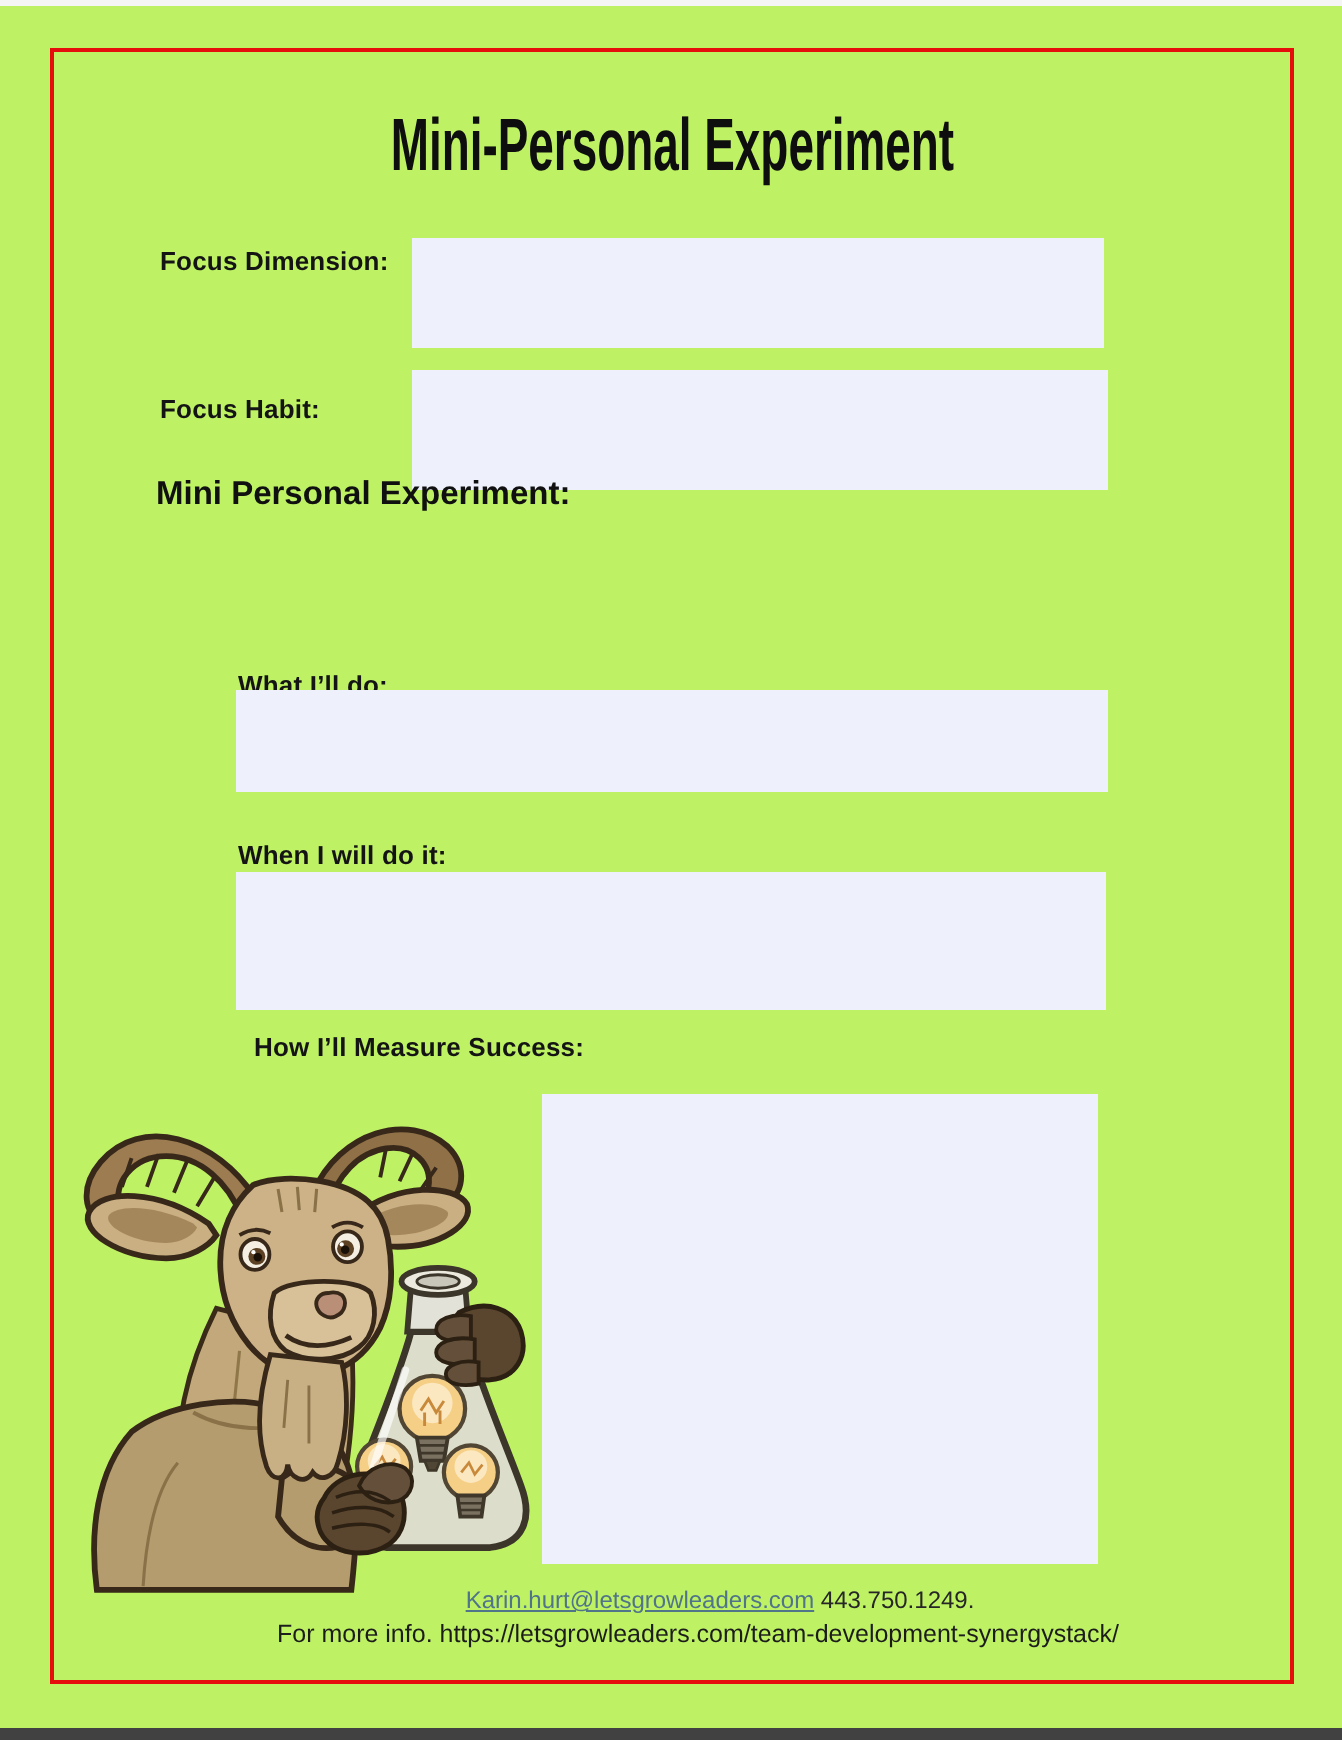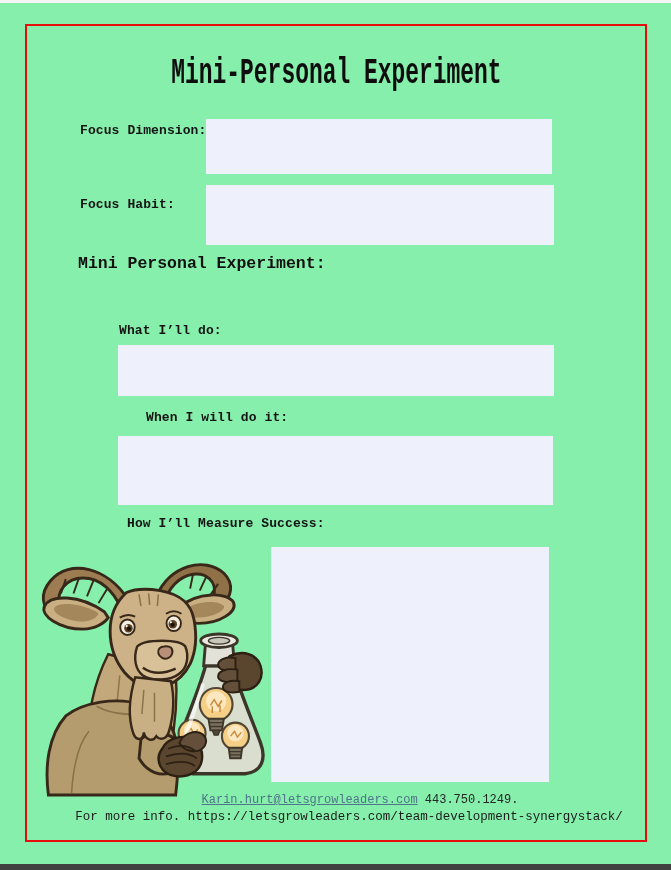--- a/index.html
+++ b/index.html
@@ -1,18 +1,18 @@
 <!DOCTYPE html>
 <html><head>
 <meta charset="utf-8">
 <style>
   html,body { margin:0; padding:0; background:#ffffff; }
   .page {
-    position:relative; width:671px; height:870px; background:#86efac;
-    font-family:Liberation Mono, monospace; overflow:hidden;
+    position:relative; width:671px; height:870px; background:#bef264;
+    font-family:Liberation Sans, sans-serif; overflow:hidden;
   }
   .top-edge { position:absolute; left:0; top:0; width:671px; height:3px; background:#f5f5f6; }
   .sheet-border {
     position:absolute; left:25px; top:24px; width:618px; height:814px;
     border:2px solid #e60d0d; background:transparent;
   }
   .title-wrap { position:absolute; left:25px; top:52px; width:622px; text-align:center; }
   .title {
     display:inline-block; font-size:37px; font-weight:800; color:#0e0e0e;
     transform:scaleX(0.62); transform-origin:50% 50%; white-space:nowrap;
@@ -20,23 +20,23 @@
   .lbl { position:absolute; font-weight:700; font-size:13px; color:#141414; letter-spacing:0.1px; }
   .heading { position:absolute; font-weight:700; font-size:16.5px; color:#101010; }
   .fbox { position:absolute; background:#eef1fc; cursor:text; }
   .fbox-1 { left:206px; top:119px; width:346px; height:55px; }
   .fbox-2 { left:206px; top:185px; width:348px; height:60px; }
   .fbox-3 { left:118px; top:345px; width:436px; height:51px; }
   .fbox-4 { left:118px; top:436px; width:435px; height:69px; }
   .fbox-5 { left:271px; top:547px; width:278px; height:235px; }
   .lbl-focus-dimension { left:80px;  top:123px; }
   .lbl-focus-habit     { left:80px;  top:197px; }
-  .heading-experiment  { left:78px;  top:254px;text-align:center; }
-  .lbl-what            { left:119px; top:323px; }
-  .lbl-when            { left:119px; top:410px;margin-left:27px; }
+  .heading-experiment  { left:78px;  top:238px;text-align:center; }
+  .lbl-what            { left:119px; top:335px; }
+  .lbl-when            { left:119px; top:420px; }
   .lbl-how             { left:127px; top:516px; }
   .goat-svg { position:absolute; left:33px; top:550px; width:241px; height:247px; }
   .footer-line1 {
     position:absolute; left:25px; top:793px; width:670px; text-align:center;
     font-size:12px; color:#262626;
   }
   .footer-line1 a { color:#50748a; text-decoration:underline; }
   .footer-line2 {
     position:absolute; left:25px; top:810px; width:622px; text-align:center;
     font-size:12.5px; color:#1c1c1c;margin-left:13px;

